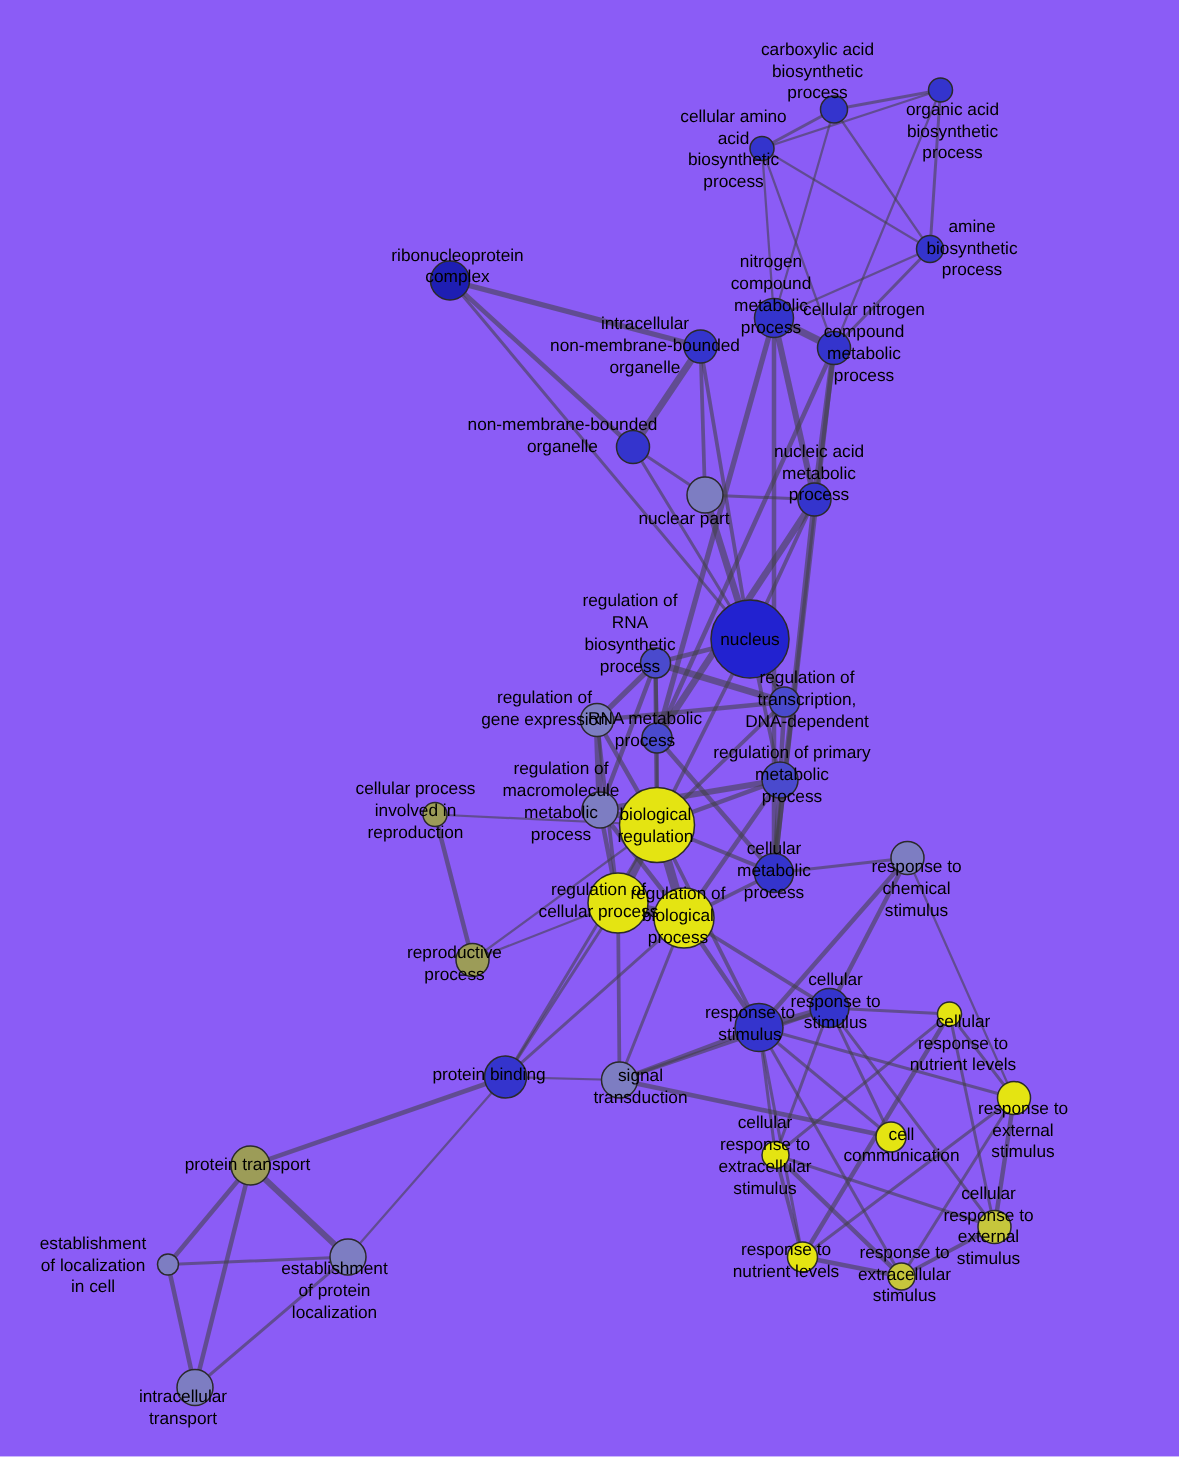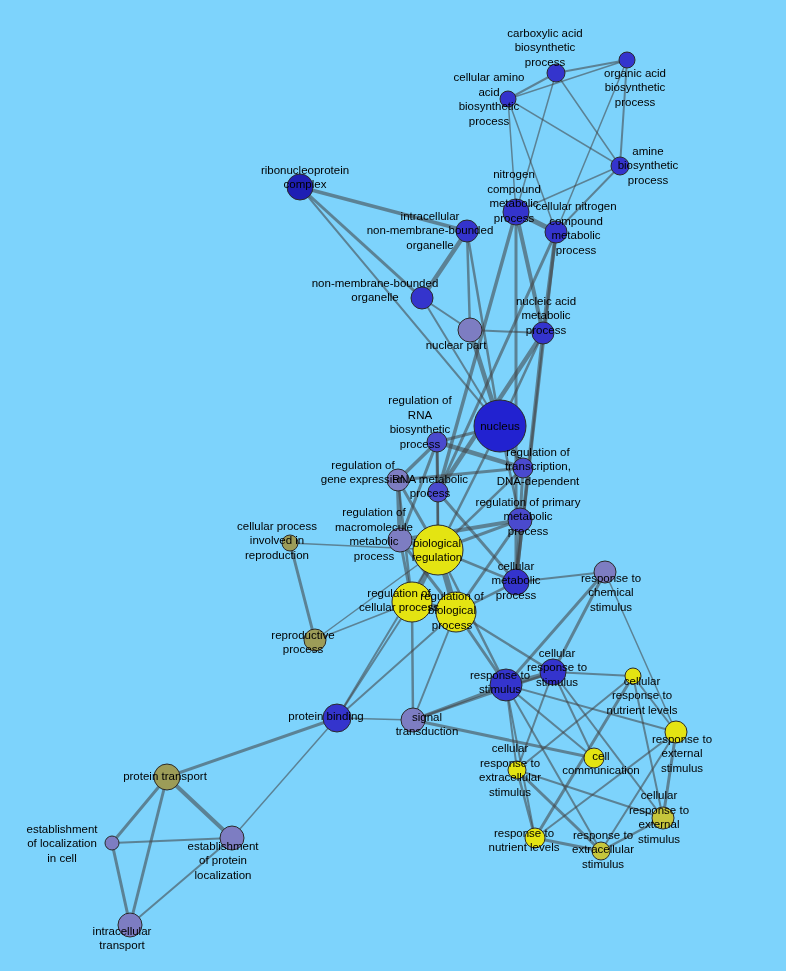--- a/index.html
+++ b/index.html
@@ -5,21 +5,21 @@
   html, body {
     margin: 0;
     padding: 0;
     background: #ffffff;
     font-family: "Liberation Sans", "DejaVu Sans", sans-serif;
   }
   .canvas-wrap {
     position: relative;
     width: 786px;
     height: 971px;
-    background: #7dd3fc;
+    background: #8b5cf6;
     overflow: hidden;
   }
   svg { display: block; }
   .node-label {
     fill: #000000;
     font-family: "Liberation Sans", "DejaVu Sans", sans-serif;
     pointer-events: none;
   }
 </style>
 </head>

